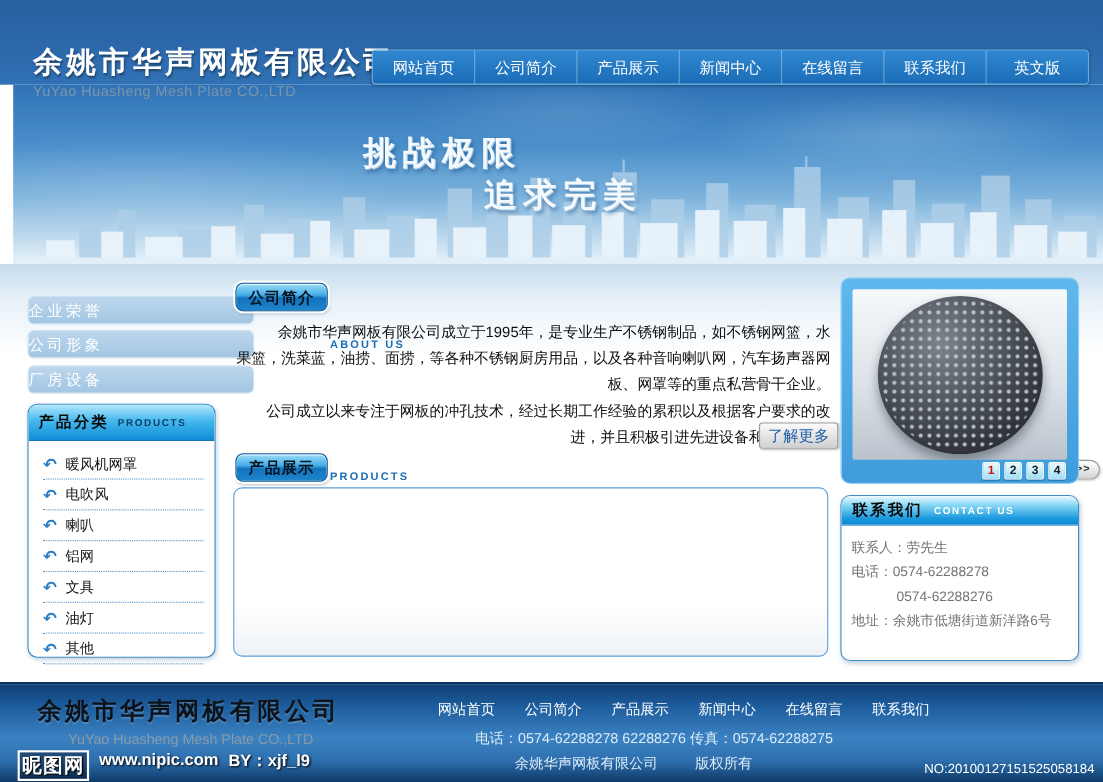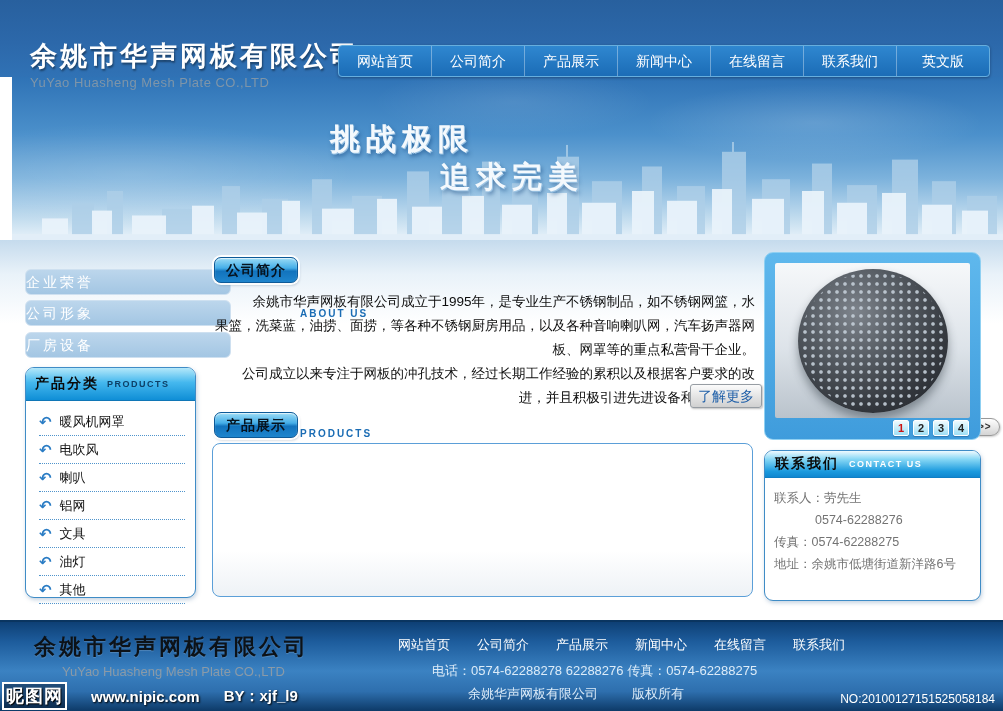--- a/index.html
+++ b/index.html
@@ -119,21 +119,21 @@
   .contact-body { padding:9px 8px 0 9px; font-size:12.5px; color:#737373; line-height:22px; white-space:nowrap; }
   .contact-line.indent { padding-left:41px; }
 
   
   .footer { position:absolute; left:0; top:620px; width:100%; height:91px;
     border-top:2px solid #0a3560;
     background:linear-gradient(180deg,#0e4075 0%,#1d5c9c 22%,#3b82c2 55%,#2e6fae 78%,#0d3a68 100%); }
   .f-title { position:absolute; left:34px; top:10px; font-size:22px; font-weight:bold;
     color:#0c1218; letter-spacing:3px; text-shadow:0 1px 1px rgba(255,255,255,.18); white-space:nowrap; }
   .f-sub { position:absolute; left:62px; top:42px; font-size:13px; color:#8a9aa8; white-space:nowrap; }
-  .watermark { position:absolute; left:2px; bottom:1px; display:flex; align-items:center; gap:24px;
+  .watermark { position:absolute; left:16px; bottom:1px; display:flex; gap:9px;
     color:#fff; font-weight:bold; white-space:nowrap; }
   .wm-logo { font-size:18px; letter-spacing:1px; border:2px solid #fff; padding:0 2px;
     background:rgba(5,15,30,.4); text-shadow:1px 1px 1px #000; }
   .wm-url { font-size:15px; text-shadow:1px 1px 2px #000; }
   .wm-by { font-size:15px; text-shadow:1px 1px 2px #000; }
   .f-nav { position:absolute; left:398px; top:14px; display:flex; gap:27px; }
   .f-nav a { color:#fff; font-size:13px; text-decoration:none; cursor:pointer; white-space:nowrap; }
   .f-phone { position:absolute; left:432px; top:40px; font-size:13px; color:#dcebf8; white-space:nowrap; }
   .f-copy { position:absolute; left:468px; top:63px; font-size:13px; color:#dcebf8; display:flex; gap:34px; white-space:nowrap; }
   .f-serial { position:absolute; right:8px; bottom:5px; font-size:12px; color:#fff; white-space:nowrap; }
@@ -286,22 +286,22 @@
       </div>
     </div>
 
     <div class="contact">
       <div class="contact-header">
         <span class="contact-title">联系我们</span>
         <span class="contact-sub">CONTACT US</span>
       </div>
       <div class="contact-body">
         <div class="contact-line">联系人：劳先生</div>
+        <div class="contact-line">电话：0574-62288278</div>
         <div class="contact-line indent">0574-62288276</div>
-        <div class="contact-line">传真：0574-62288275</div>
         <div class="contact-line">地址：余姚市低塘街道新洋路6号</div>
       </div>
     </div>
   </div>
 
   <div class="footer">
     <div class="f-title">余姚市华声网板有限公司</div>
     <div class="f-sub">YuYao Huasheng Mesh Plate CO.,LTD</div>
     <div class="watermark">
       <span class="wm-logo">昵图网</span>

